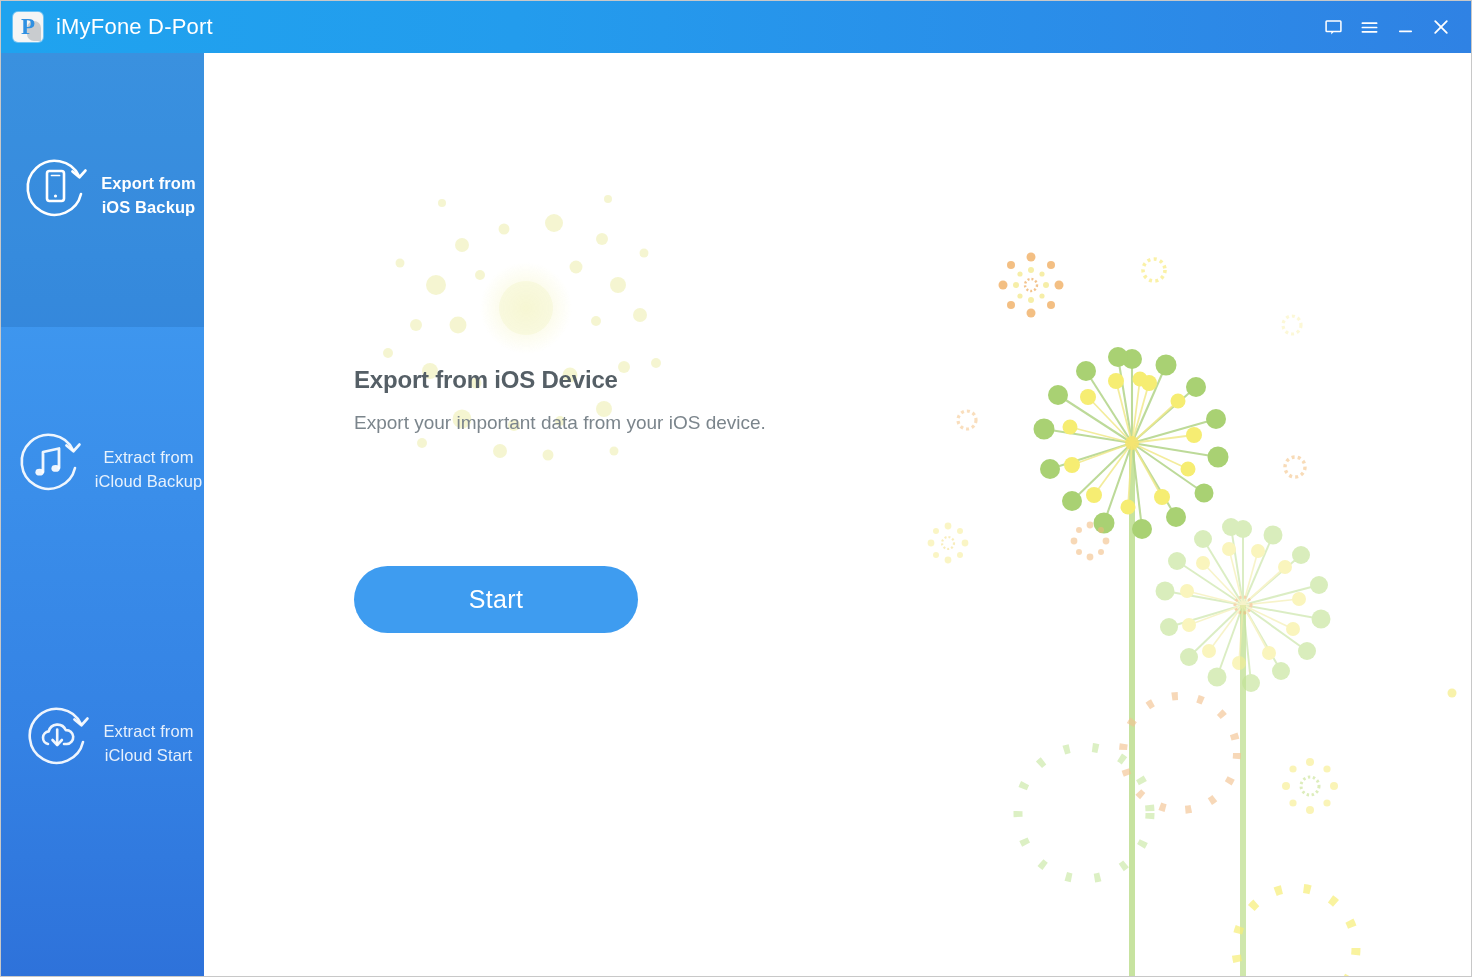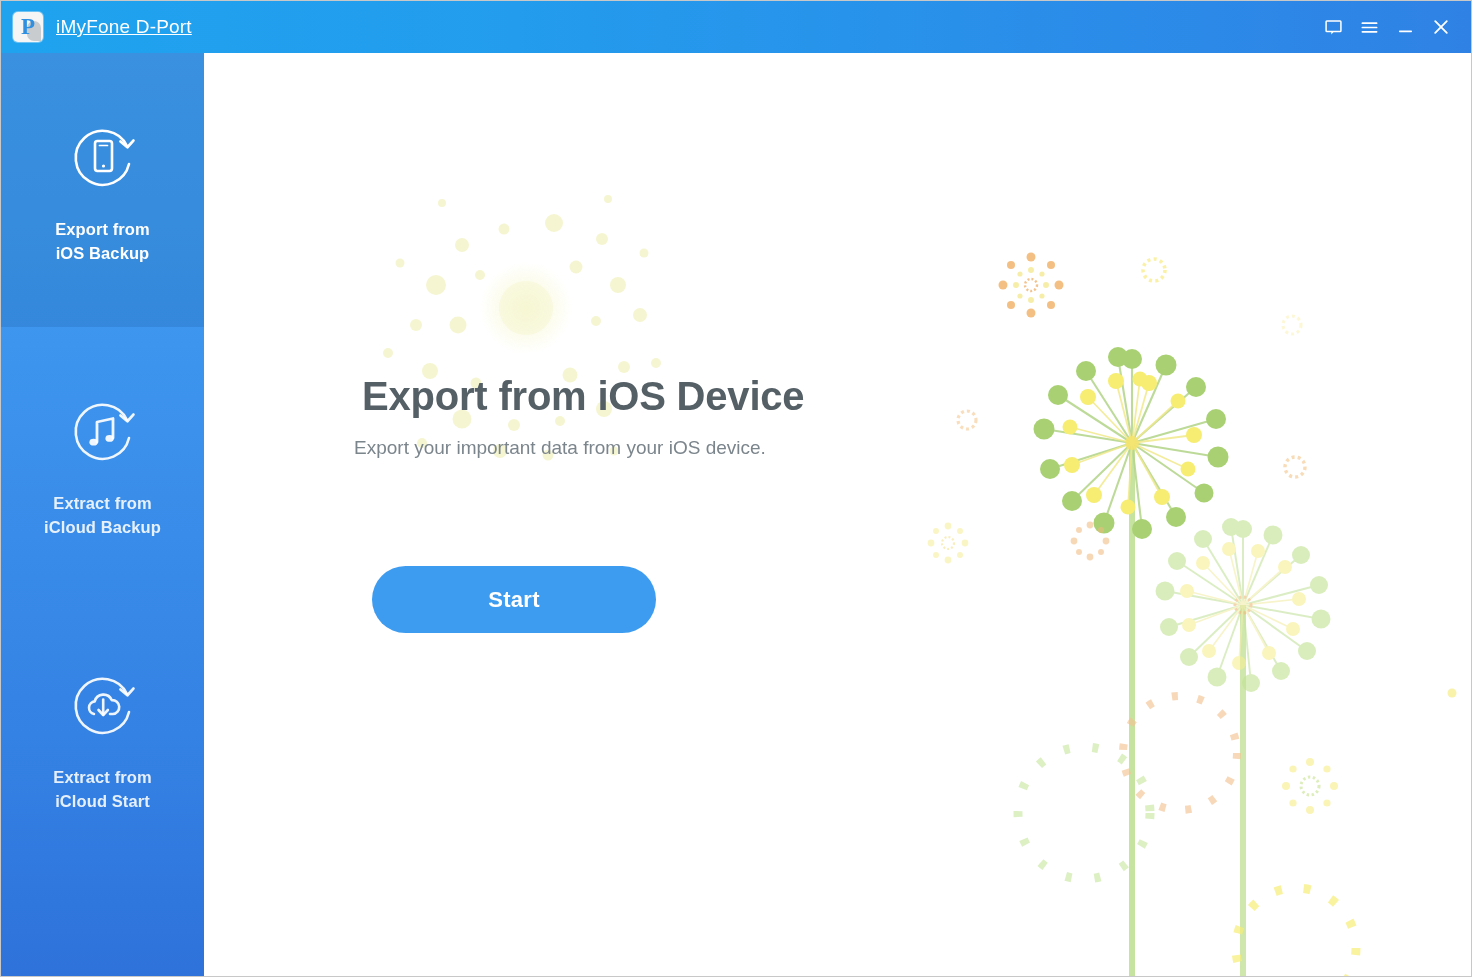--- a/index.html
+++ b/index.html
@@ -60,26 +60,25 @@
     position: absolute;
     right: 2px; bottom: 1px;
     width: 14px; height: 20px;
     background: #b9bdc2;
     border-radius: 7px 7px 0 7px;
     opacity: .75;
     z-index: 1;
   }
   #app-title {
     color: #ffffff;
-    font-size: 19px;
+    font-size: 22px;
     margin-left: 13px;
     letter-spacing: .2px;
     white-space: nowrap;
     flex: 0 0 auto;
-    text-decoration: underline;
   }
   #titlebar-spacer { flex: 1 1 auto; }
 
   .win-ctrl {
     width: 32px; height: 32px;
     display: flex;
     align-items: center;
     justify-content: center;
     color: #ffffff;
     margin-left: 4px;
@@ -95,21 +94,20 @@
     width: 203px;
     bottom: 0;
     background: linear-gradient(to bottom, #44a0f2 0%, #3f99f0 22%, #3a8eea 48%, #3482e4 74%, #2e72da 100%);
     overflow: hidden;
   }
   .nav-item {
     position: absolute;
     left: 0;
     width: 203px;
     display: flex;
-    flex-direction: column;
     align-items: center;
     justify-content: center;
     cursor: pointer;
     box-sizing: border-box;
   }
   .nav-item.active {
     background: rgba(12, 72, 130, 0.17);
   }
   .nav-icon {
     width: 92px; height: 92px;
@@ -118,21 +116,20 @@
     justify-content: center;
   }
   .nav-icon svg { display: block; }
   .nav-label {
     margin-top: 12px;
     text-align: center;
     line-height: 1.45;
     font-size: 16.5px;
     color: #ffffff;
     letter-spacing: .1px;
-    font-weight: bold;
   }
   .nav-item.active .nav-label {
     font-weight: bold;
     color: #ffffff;
   }
   .nav-item:not(.active) .nav-label {
     color: rgba(255,255,255,0.88);
   }
   .nav-label .ln { display: block; }
 
@@ -151,46 +148,46 @@
     height: 923px;
     pointer-events: none;
   }
   #headline-block {
     position: absolute;
     left: 150px;
     top: 313px;
     z-index: 3;
   }
   #headline {
-    font-size: 40px;
+    font-size: 24px;
     font-weight: bold;
     color: #555f66;
     letter-spacing: -0.2px;
-    margin: 8px;
+    margin: 0;
     white-space: nowrap;
   }
   #subheadline {
     font-size: 19px;
     color: #7b858c;
     margin: 18px 0 8px 0;
     white-space: nowrap;
   }
   #start-button {
     position: absolute;
-    left: 168px;
+    left: 150px;
     top: 513px;
     width: 284px;
     height: 67px;
     border: none;
     border-radius: 34px;
     background: #3e9cf0;
     color: #ffffff;
     font-family: "Liberation Sans", sans-serif;
-    font-size: 22px;
-    font-weight: bold;
+    font-size: 25px;
+    font-weight: normal;
     letter-spacing: .3px;
     cursor: pointer;
     z-index: 3;
   }
 </style>
 </head>
 <body>
 
 <div id="app-window">
 

